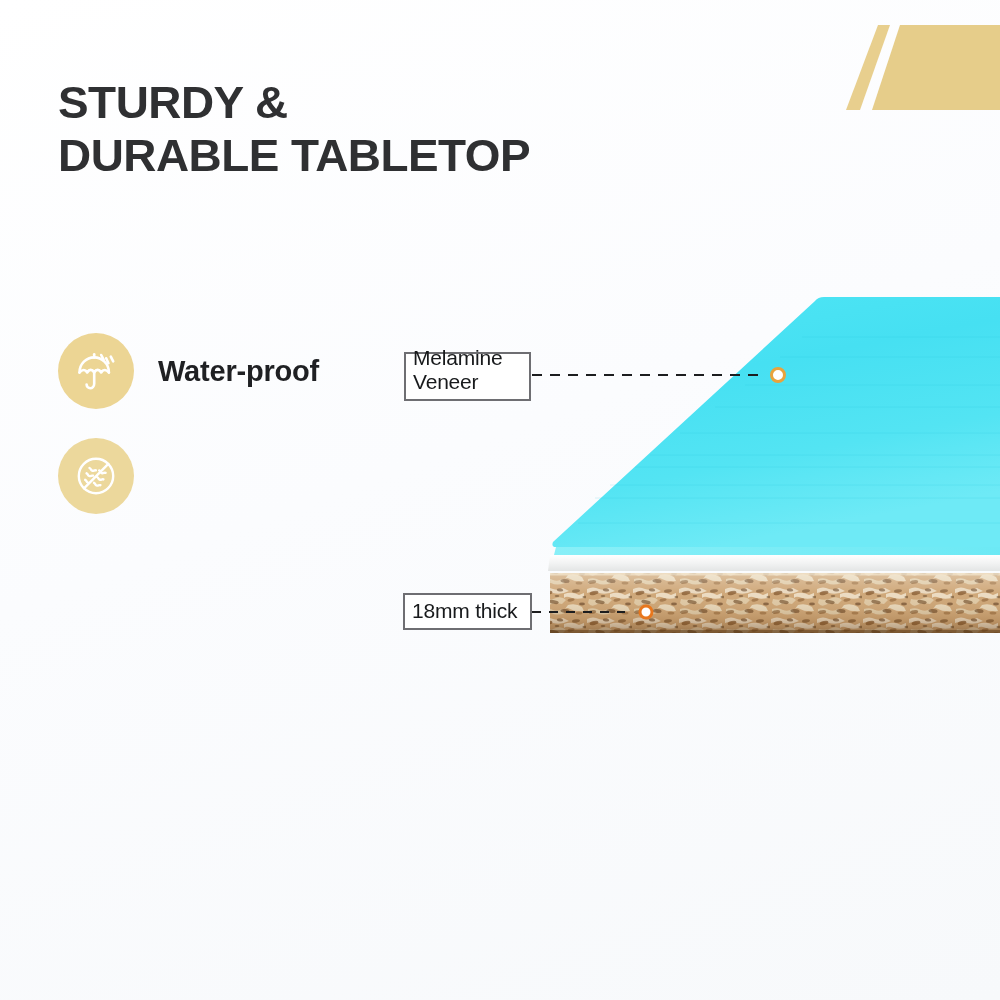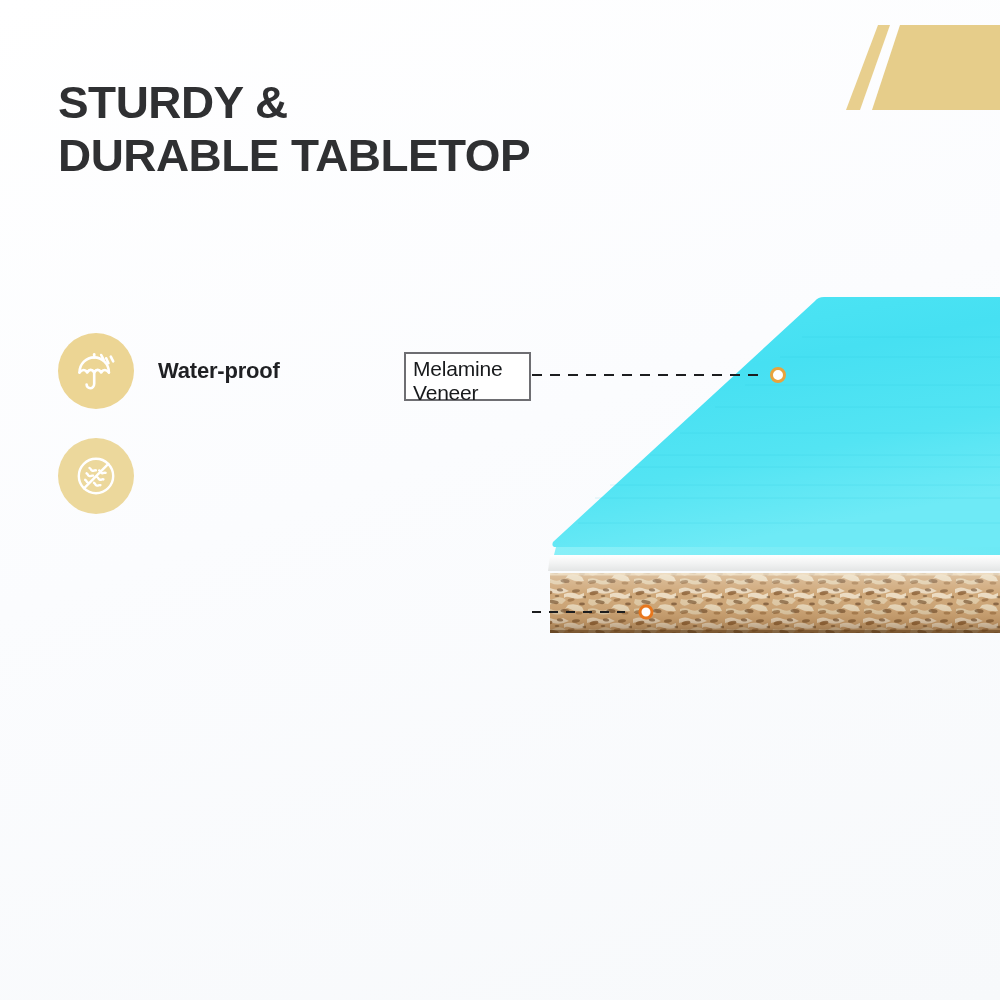--- a/index.html
+++ b/index.html
@@ -70,21 +70,21 @@
     border-radius: 50%;
     background: #ecd594;
     display: flex;
     align-items: center;
     justify-content: center;
     flex: 0 0 auto;
   }
   .feature-badge.soft { background: #ecd89c; }
   .feature-label {
     margin-left: 24px;
-    font-size: 22px;
+    font-size: 29px;
     font-weight: bold;
     color: #1f2023;
     letter-spacing: -0.2px;
     white-space: nowrap;
   }
 
   
   .product {
     position: absolute;
     left: 540px;
@@ -94,21 +94,21 @@
   }
 
   
   .callout-box {
     position: absolute;
     border: 2px solid #6e6e72;
     background: #ffffff;
     box-sizing: border-box;
     display: flex;
     flex-direction: column;
-    justify-content: flex-start;
+    justify-content: flex-end;
     padding: 3px 7px 5px 7px;
   }
   .callout-box .line {
     font-size: 21px;
     line-height: 24px;
     color: #181a1c;
     white-space: nowrap;
     letter-spacing: -0.2px;
   }
   #callout-veneer {
@@ -269,14 +269,17 @@
   <svg class="leader" style="left:529px; top:596px; width:130px; height:32px;" viewBox="0 0 130 32">
     <path d="M3 16 L96 16" stroke="#1c1d1f" stroke-width="2.2" stroke-dasharray="9 8" fill="none"></path>
     <circle cx="117" cy="16" r="6" fill="#ffffff" stroke="#e8771d" stroke-width="3"></circle>
   </svg>
 
   <div class="callout-box" id="callout-veneer">
     <div class="line">Melamine</div>
     <div class="line">Veneer</div>
   </div>
 
+  <div class="callout-box" id="callout-thickness">
+    <div class="line">18mm thick</div>
+  </div>
 
 </div>
 
 </body></html>

